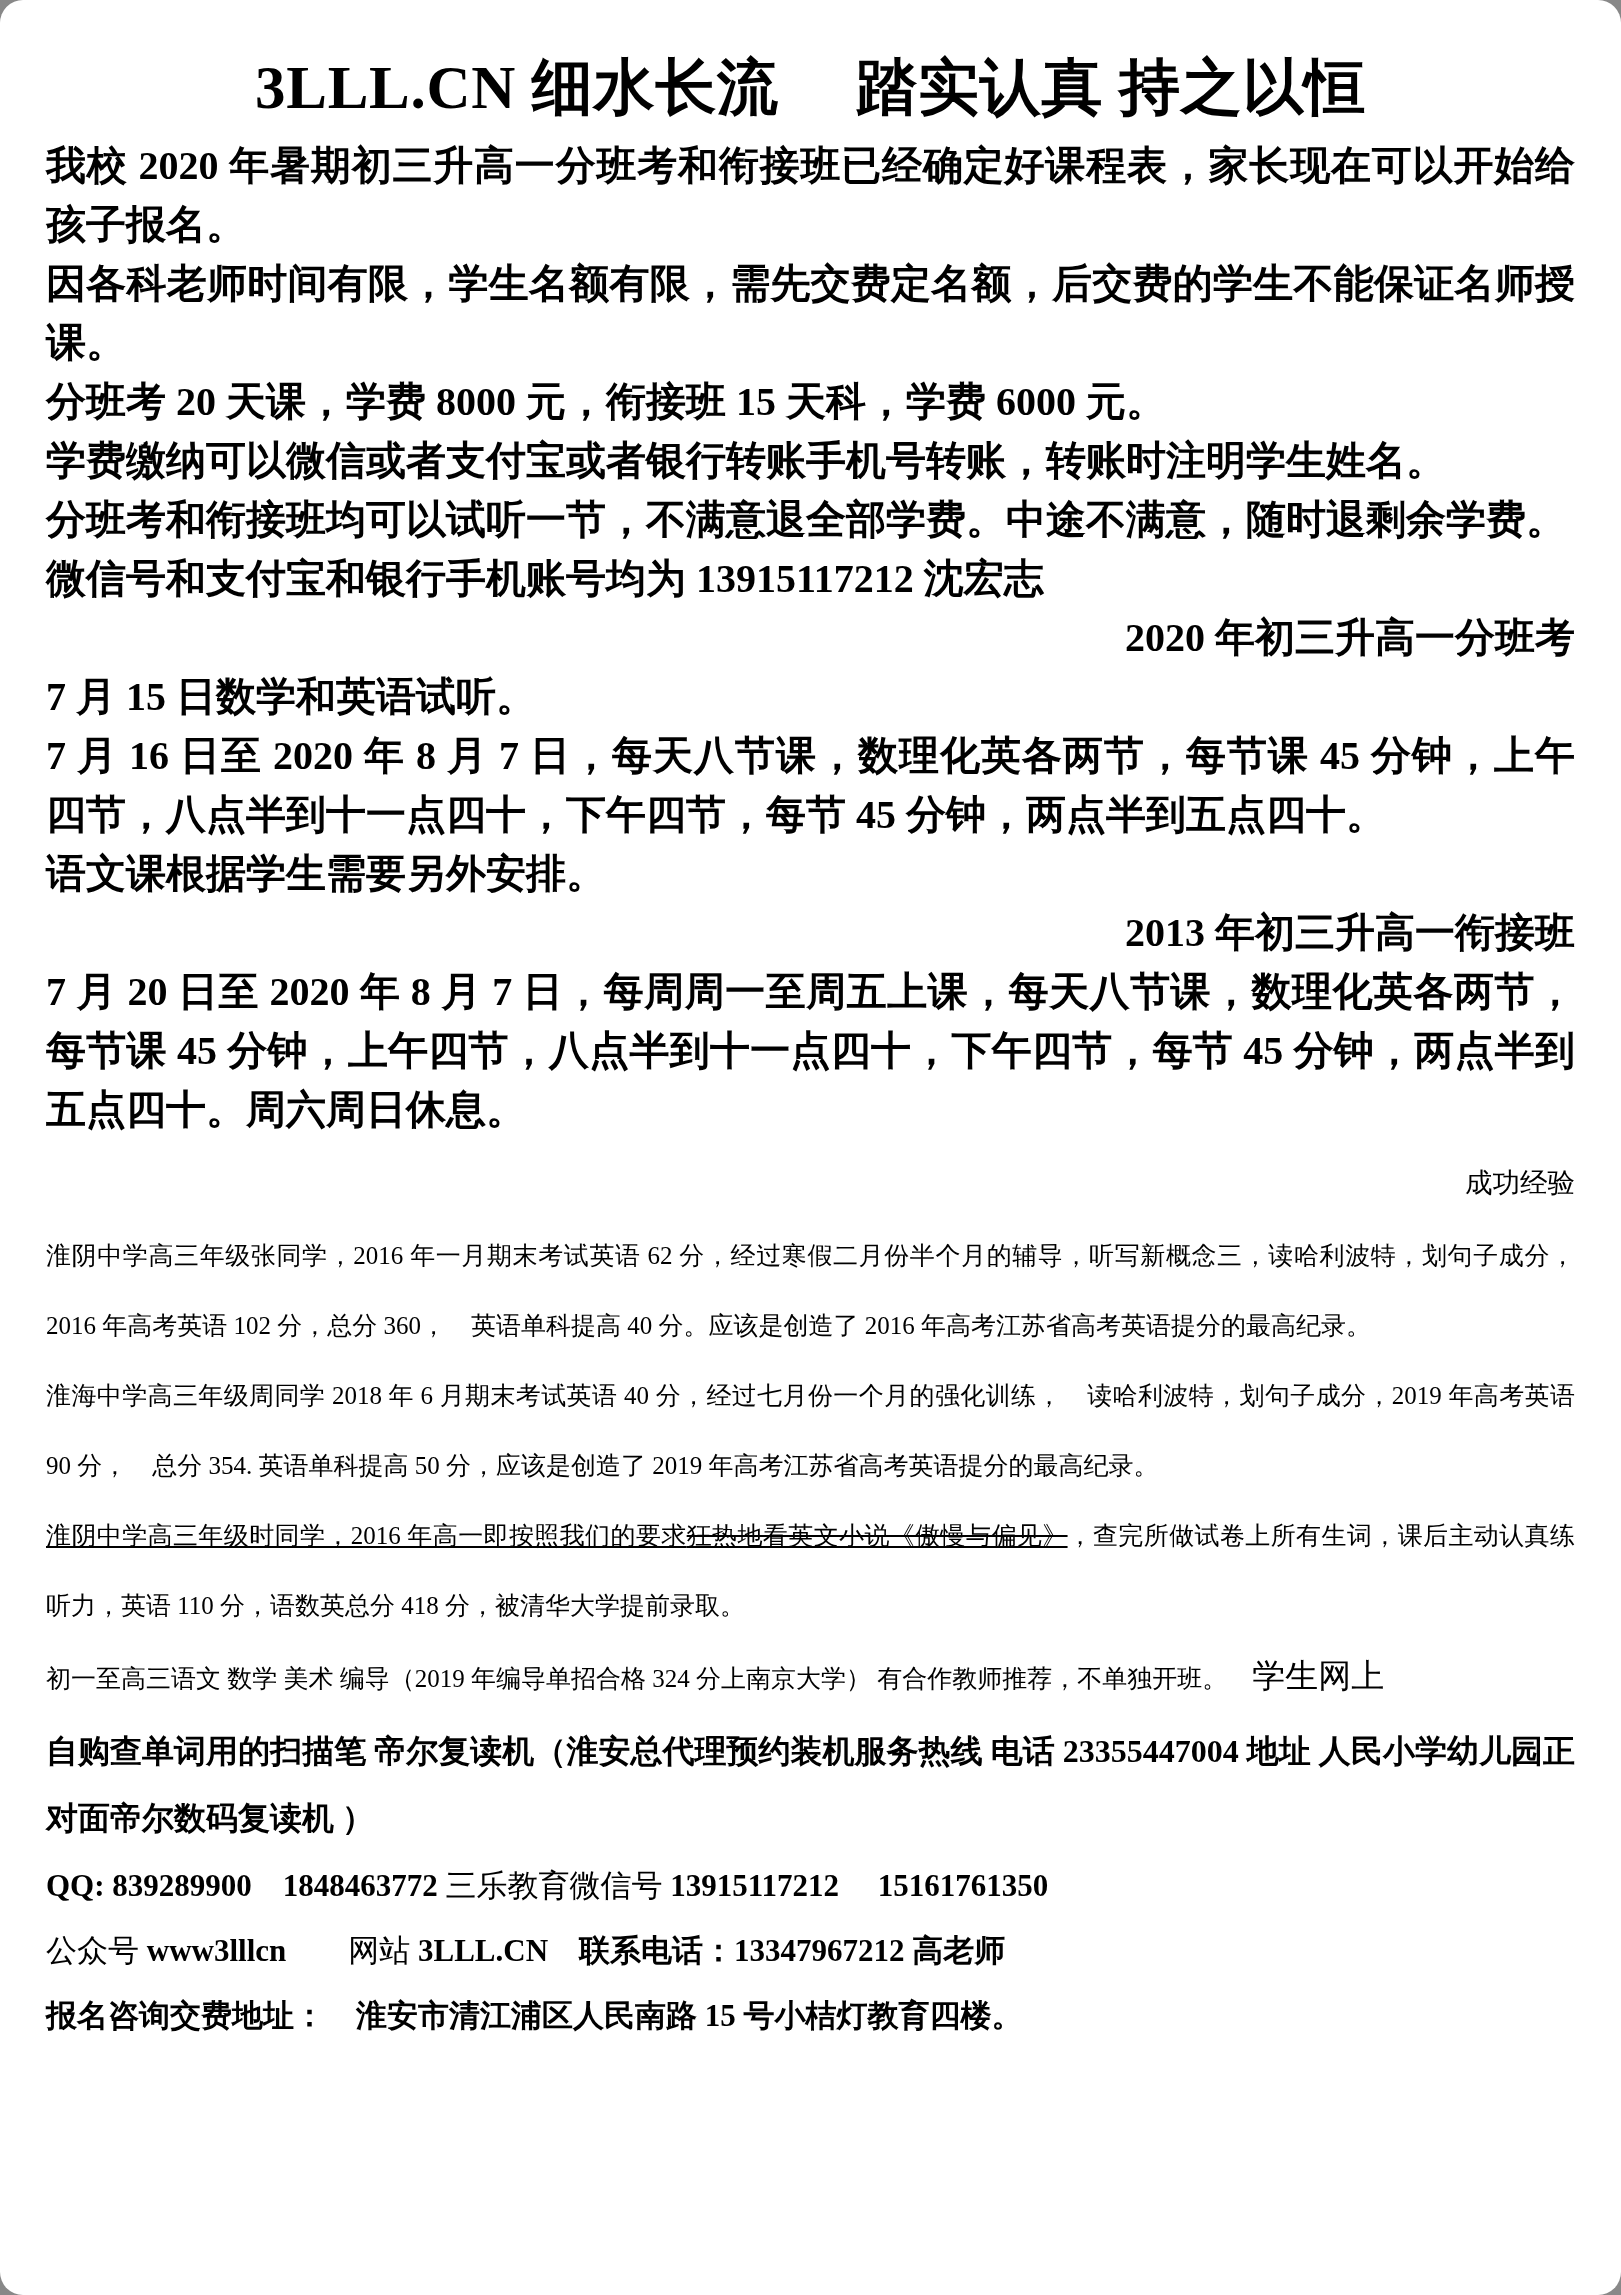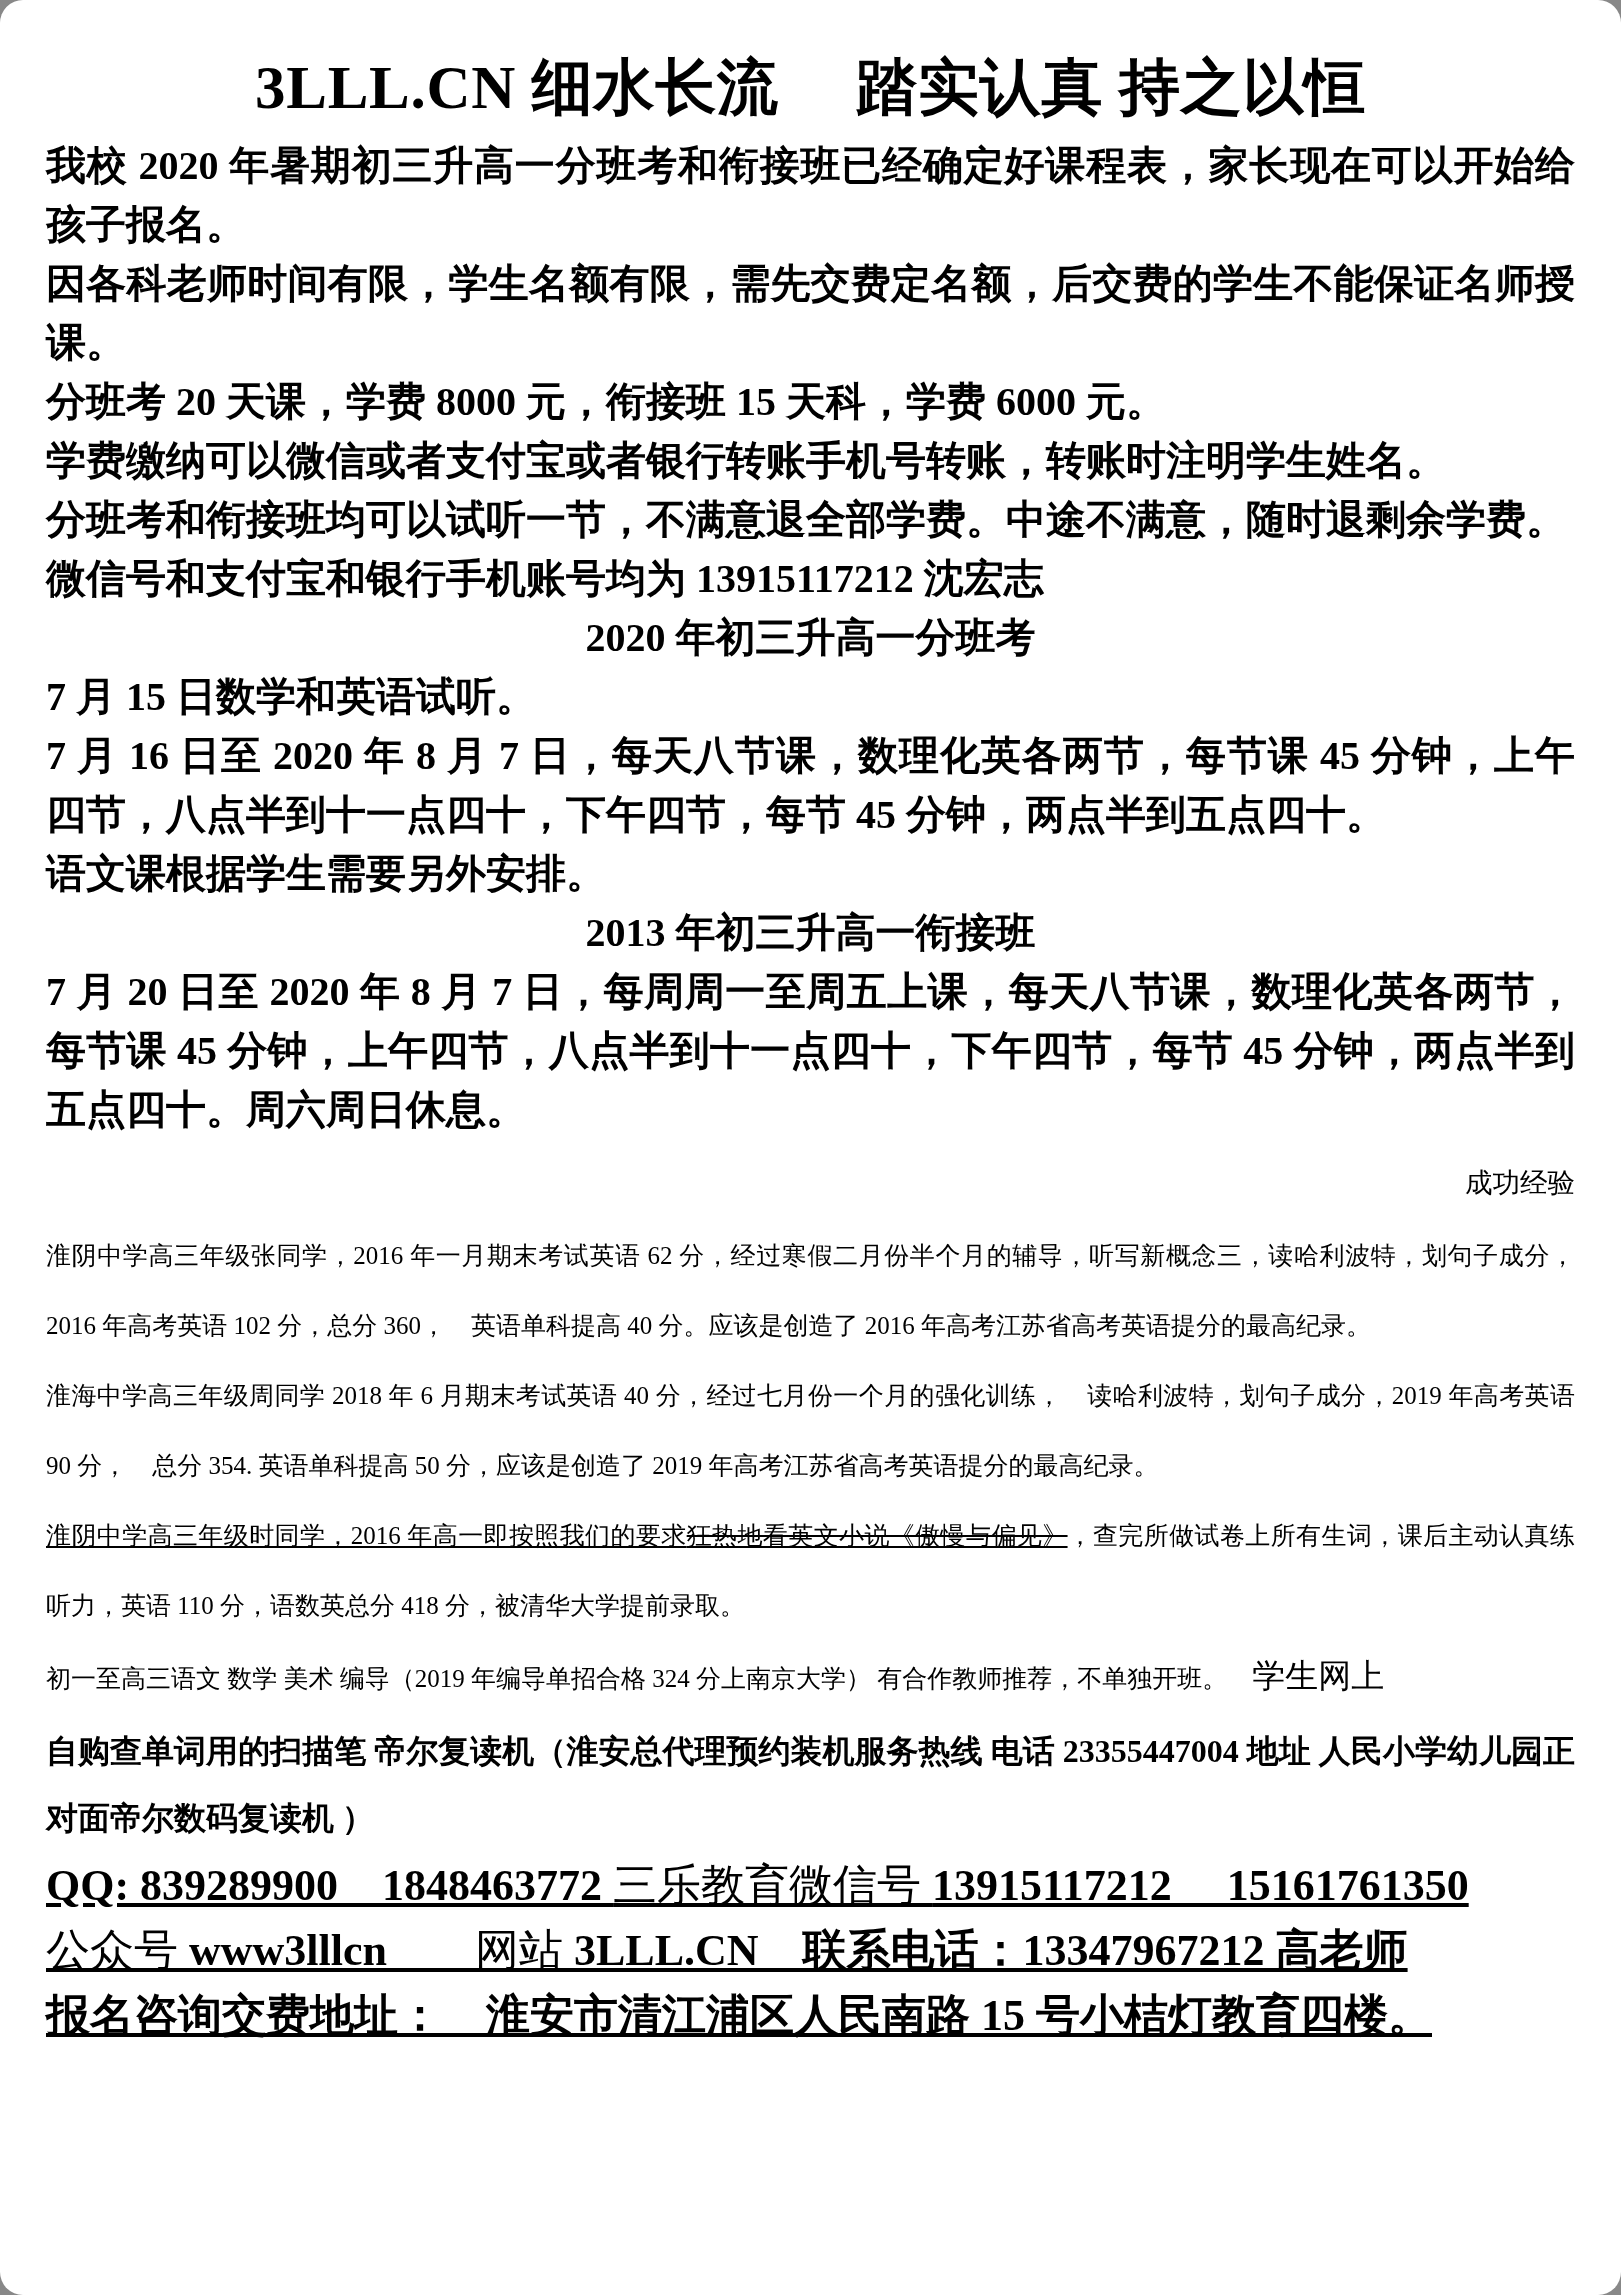--- a/index.html
+++ b/index.html
@@ -30,21 +30,21 @@
     line-height: 59px;
     margin: 0;
     text-align: justify;
     text-justify: inter-ideograph;
   }
   .big-center {
     font-size: 40px;
     font-weight: 700;
     line-height: 59px;
     margin: 0;
-    text-align: center;
+    text-align: right;
   }
   .small-heading {
     font-size: 27.5px;
     font-weight: 400;
     text-align: right;
     margin: 25px 0 19px 0;
     line-height: 1.4;
   }
   .small {
     font-size: 25px;
@@ -59,26 +59,25 @@
   .bold-tail { font-weight: 400; font-size: 33px; }
   .product {
     font-size: 32px;
     font-weight: 700;
     line-height: 67px;
     margin: 4.3px 0 0 0;
     text-align: justify;
     text-justify: inter-ideograph;
   }
   .contact {
-    font-size: 44px;
+    font-size: 31px;
     font-weight: 400;
     line-height: 62px;
     margin: 2.9px 0 0 0;
     white-space: nowrap;
-    text-decoration: underline;
   }
   .b { font-weight: 700; }
 </style>
 </head>
 <body>
 
 <div class="page">
 
   <h1 class="title">3LLL.CN 细水长流　 踏实认真 持之以恒</h1>
 

